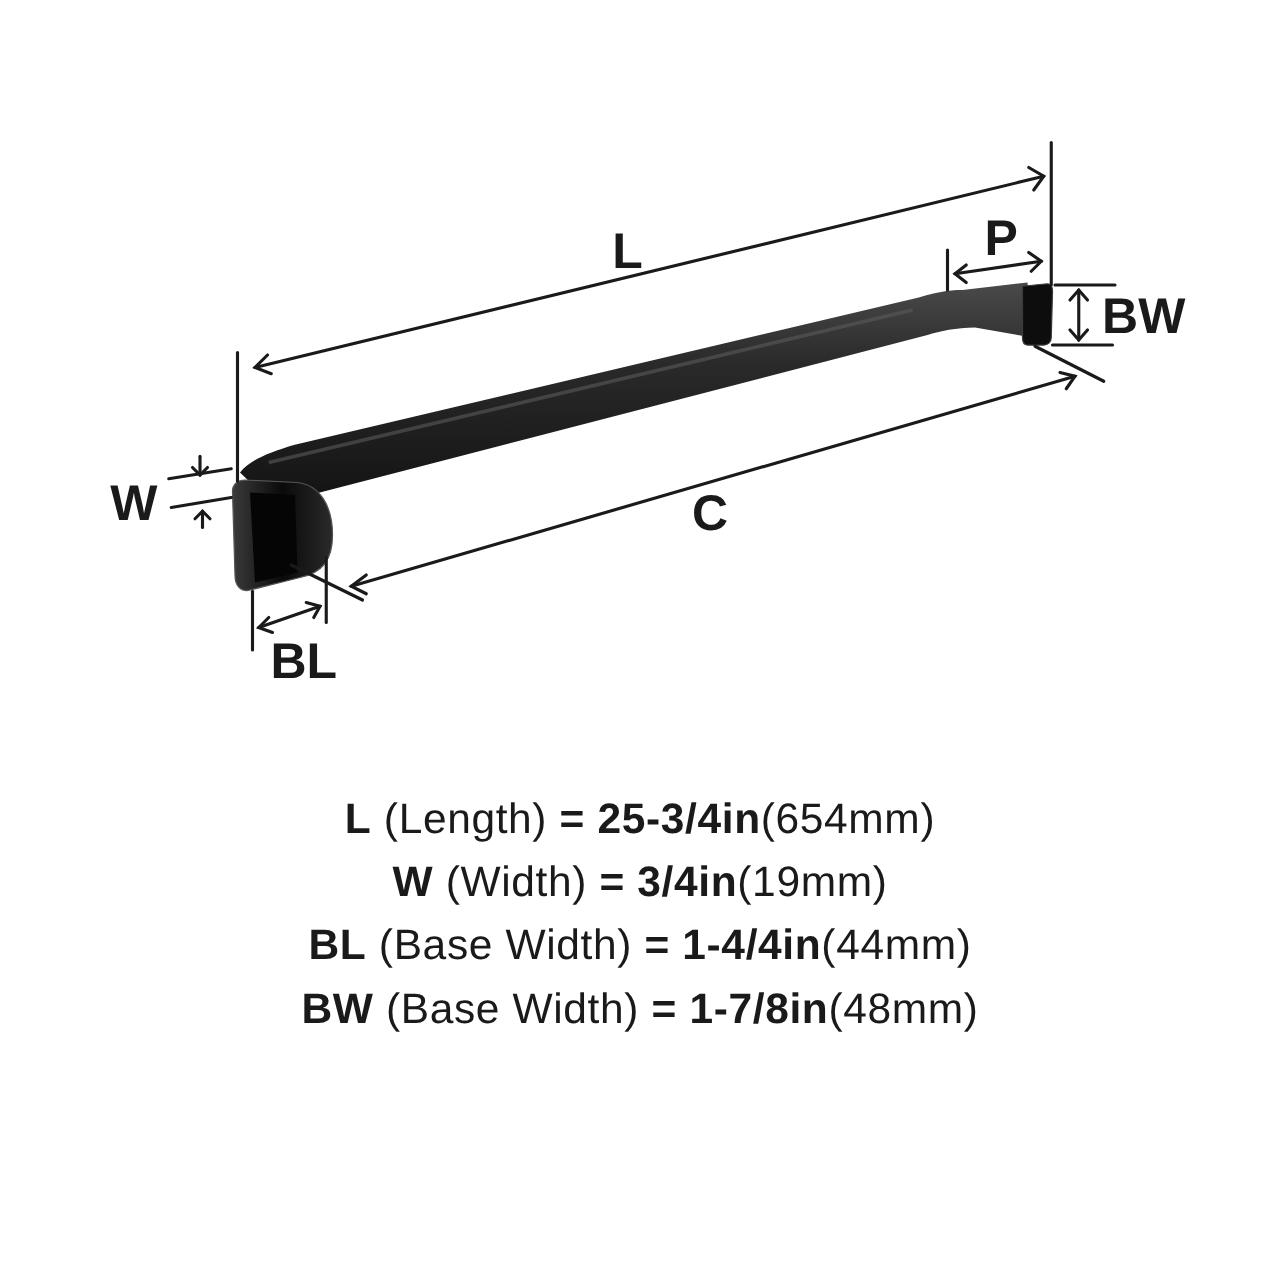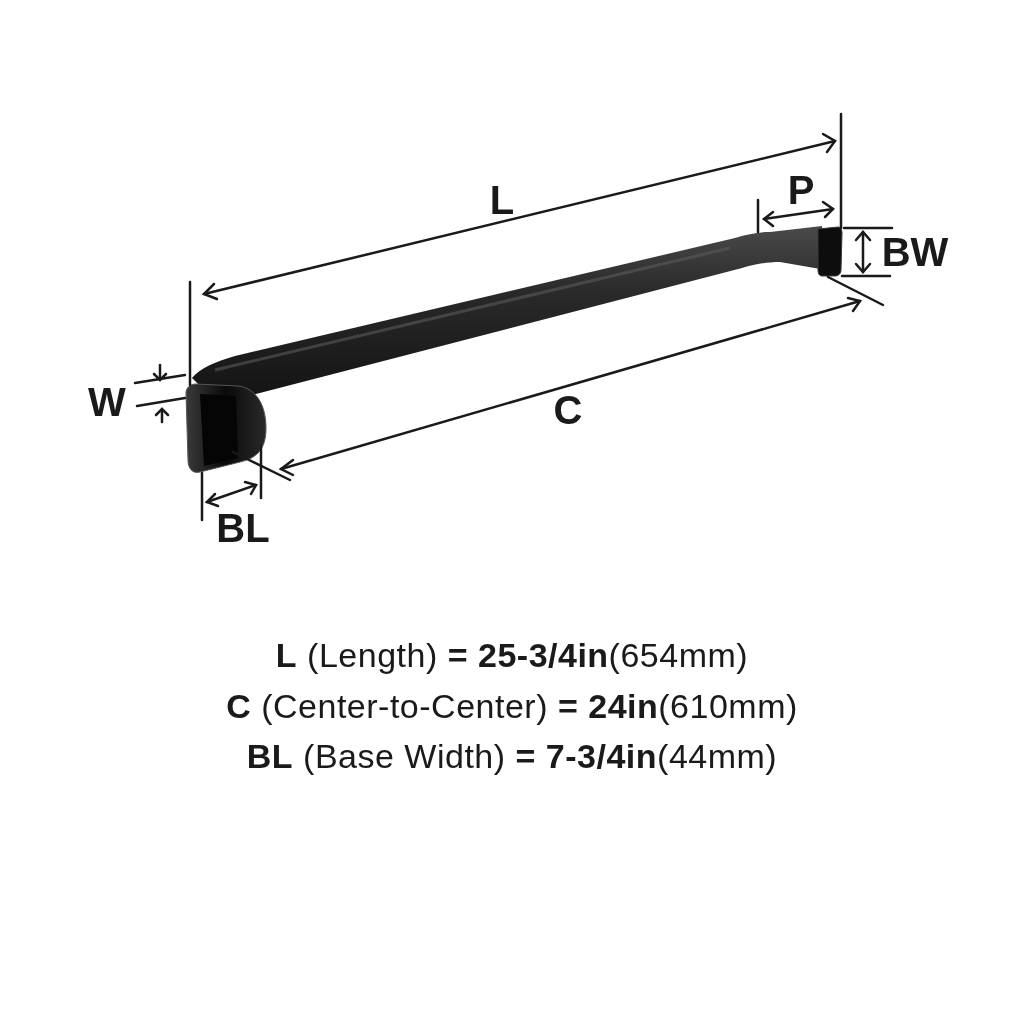--- a/index.html
+++ b/index.html
@@ -91,24 +91,30 @@
 </svg>
 
 <div class="spec-list">
   <div class="spec-row">
     <span class="code">L</span>
     <span class="name">(Length)</span>
     <span class="eq">=</span>
     <span class="imperial">25-3/4in</span><span class="metric">(654mm)</span>
   </div>
   <div class="spec-row">
-    <span class="code">C</span>
-    <span class="name">(Center-to-Center)</span>
+    <span class="code">W</span>
+    <span class="name">(Width)</span>
     <span class="eq">=</span>
-    <span class="imperial">24in</span><span class="metric">(610mm)</span>
+    <span class="imperial">3/4in</span><span class="metric">(19mm)</span>
   </div>
   <div class="spec-row">
     <span class="code">BL</span>
     <span class="name">(Base Width)</span>
     <span class="eq">=</span>
-    <span class="imperial">7-3/4in</span><span class="metric">(44mm)</span>
+    <span class="imperial">1-4/4in</span><span class="metric">(44mm)</span>
+  </div>
+  <div class="spec-row">
+    <span class="code">BW</span>
+    <span class="name">(Base Width)</span>
+    <span class="eq">=</span>
+    <span class="imperial">1-7/8in</span><span class="metric">(48mm)</span>
   </div>
 </div>
 
 </body></html>

